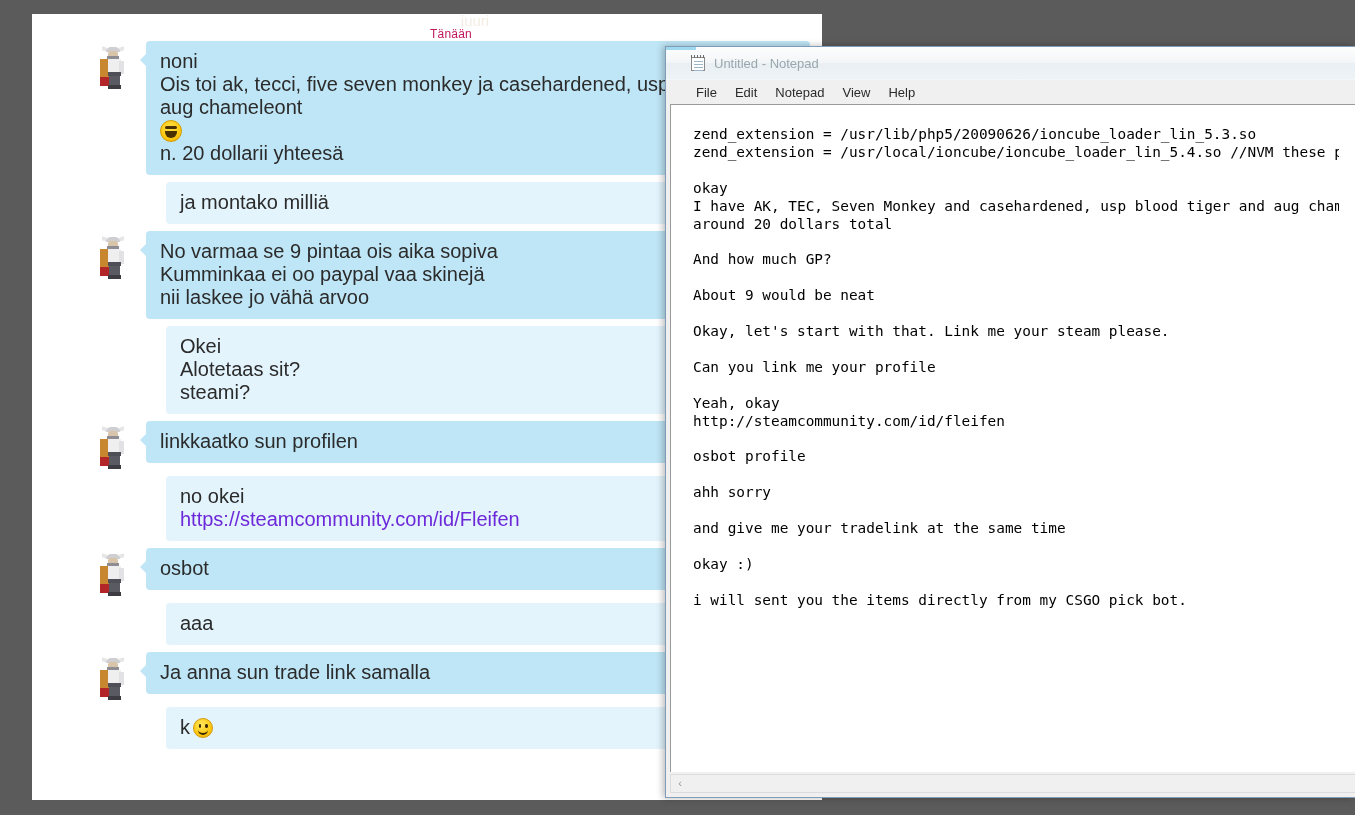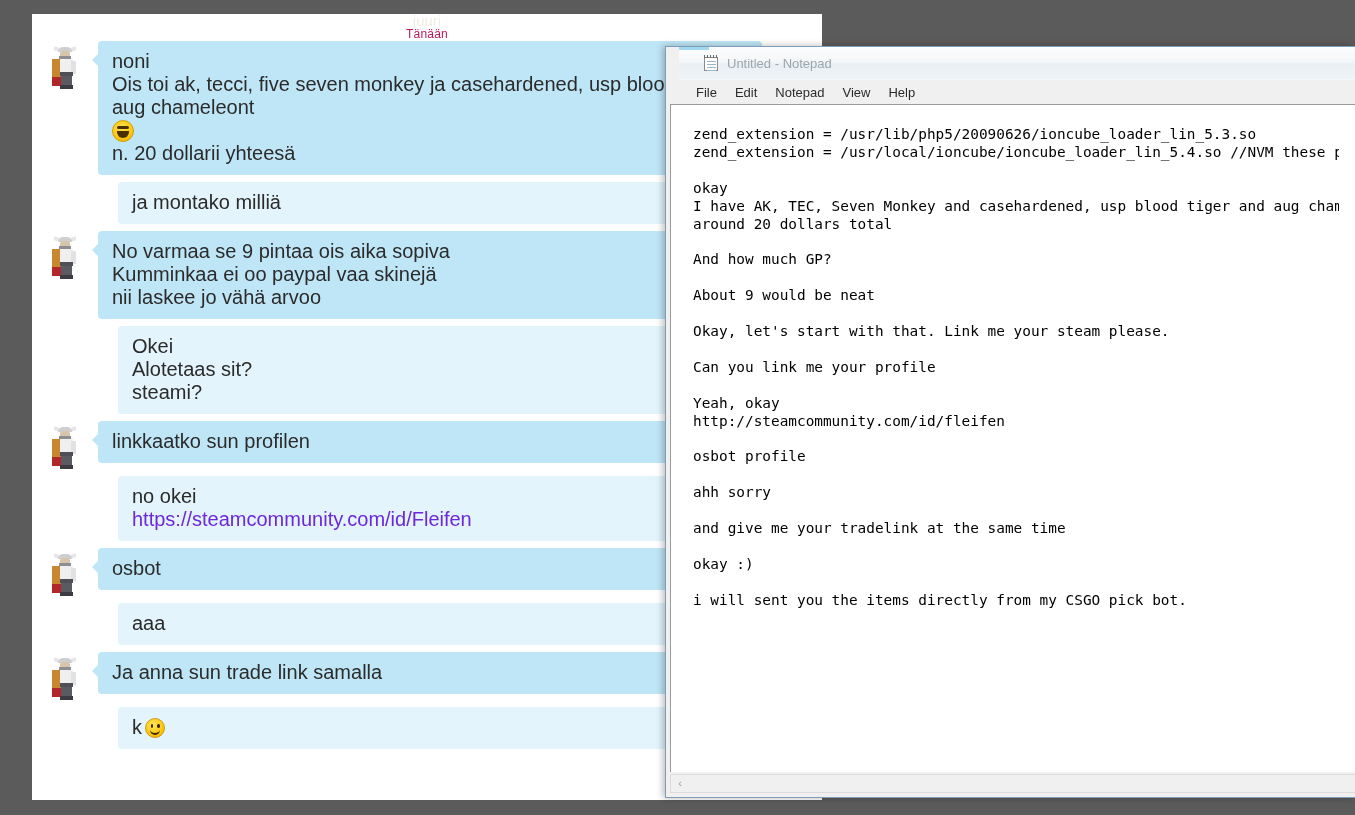--- a/index.html
+++ b/index.html
@@ -28,20 +28,21 @@
     width: 790px;
     height: 786px;
     background: #ffffff;
     overflow: hidden;
   }
 
   #chat-scroll {
     position: absolute;
     inset: 0;
     overflow: hidden;
+    margin-left: 48px;
   }
 
   .ghost-line {
     position: absolute;
     left: 0; top: 0;
     width: 790px;
     height: 14px;
     text-align: center;
     color: #f3ede4;
     font-size: 15px;
@@ -208,21 +209,20 @@
   }
 
   #np-titlebar {
     height: 32px;
     background: linear-gradient(to bottom, #fdfdfd 0%, #f3f6f8 48%, #e9eff3 52%, #eef3f6 100%);
     display: flex;
     align-items: center;
     padding-left: 24px;
     position: relative;
     border-bottom: 1px solid #f4f7f9;
-    margin-left: 13px;
   }
   #np-titlebar .tab-accent {
     position: absolute;
     left: 0; top: -1px;
     width: 30px; height: 4px;
     background: #9fd8ef;
   }
 
   .np-icon {
     width: 17px; height: 17px;

